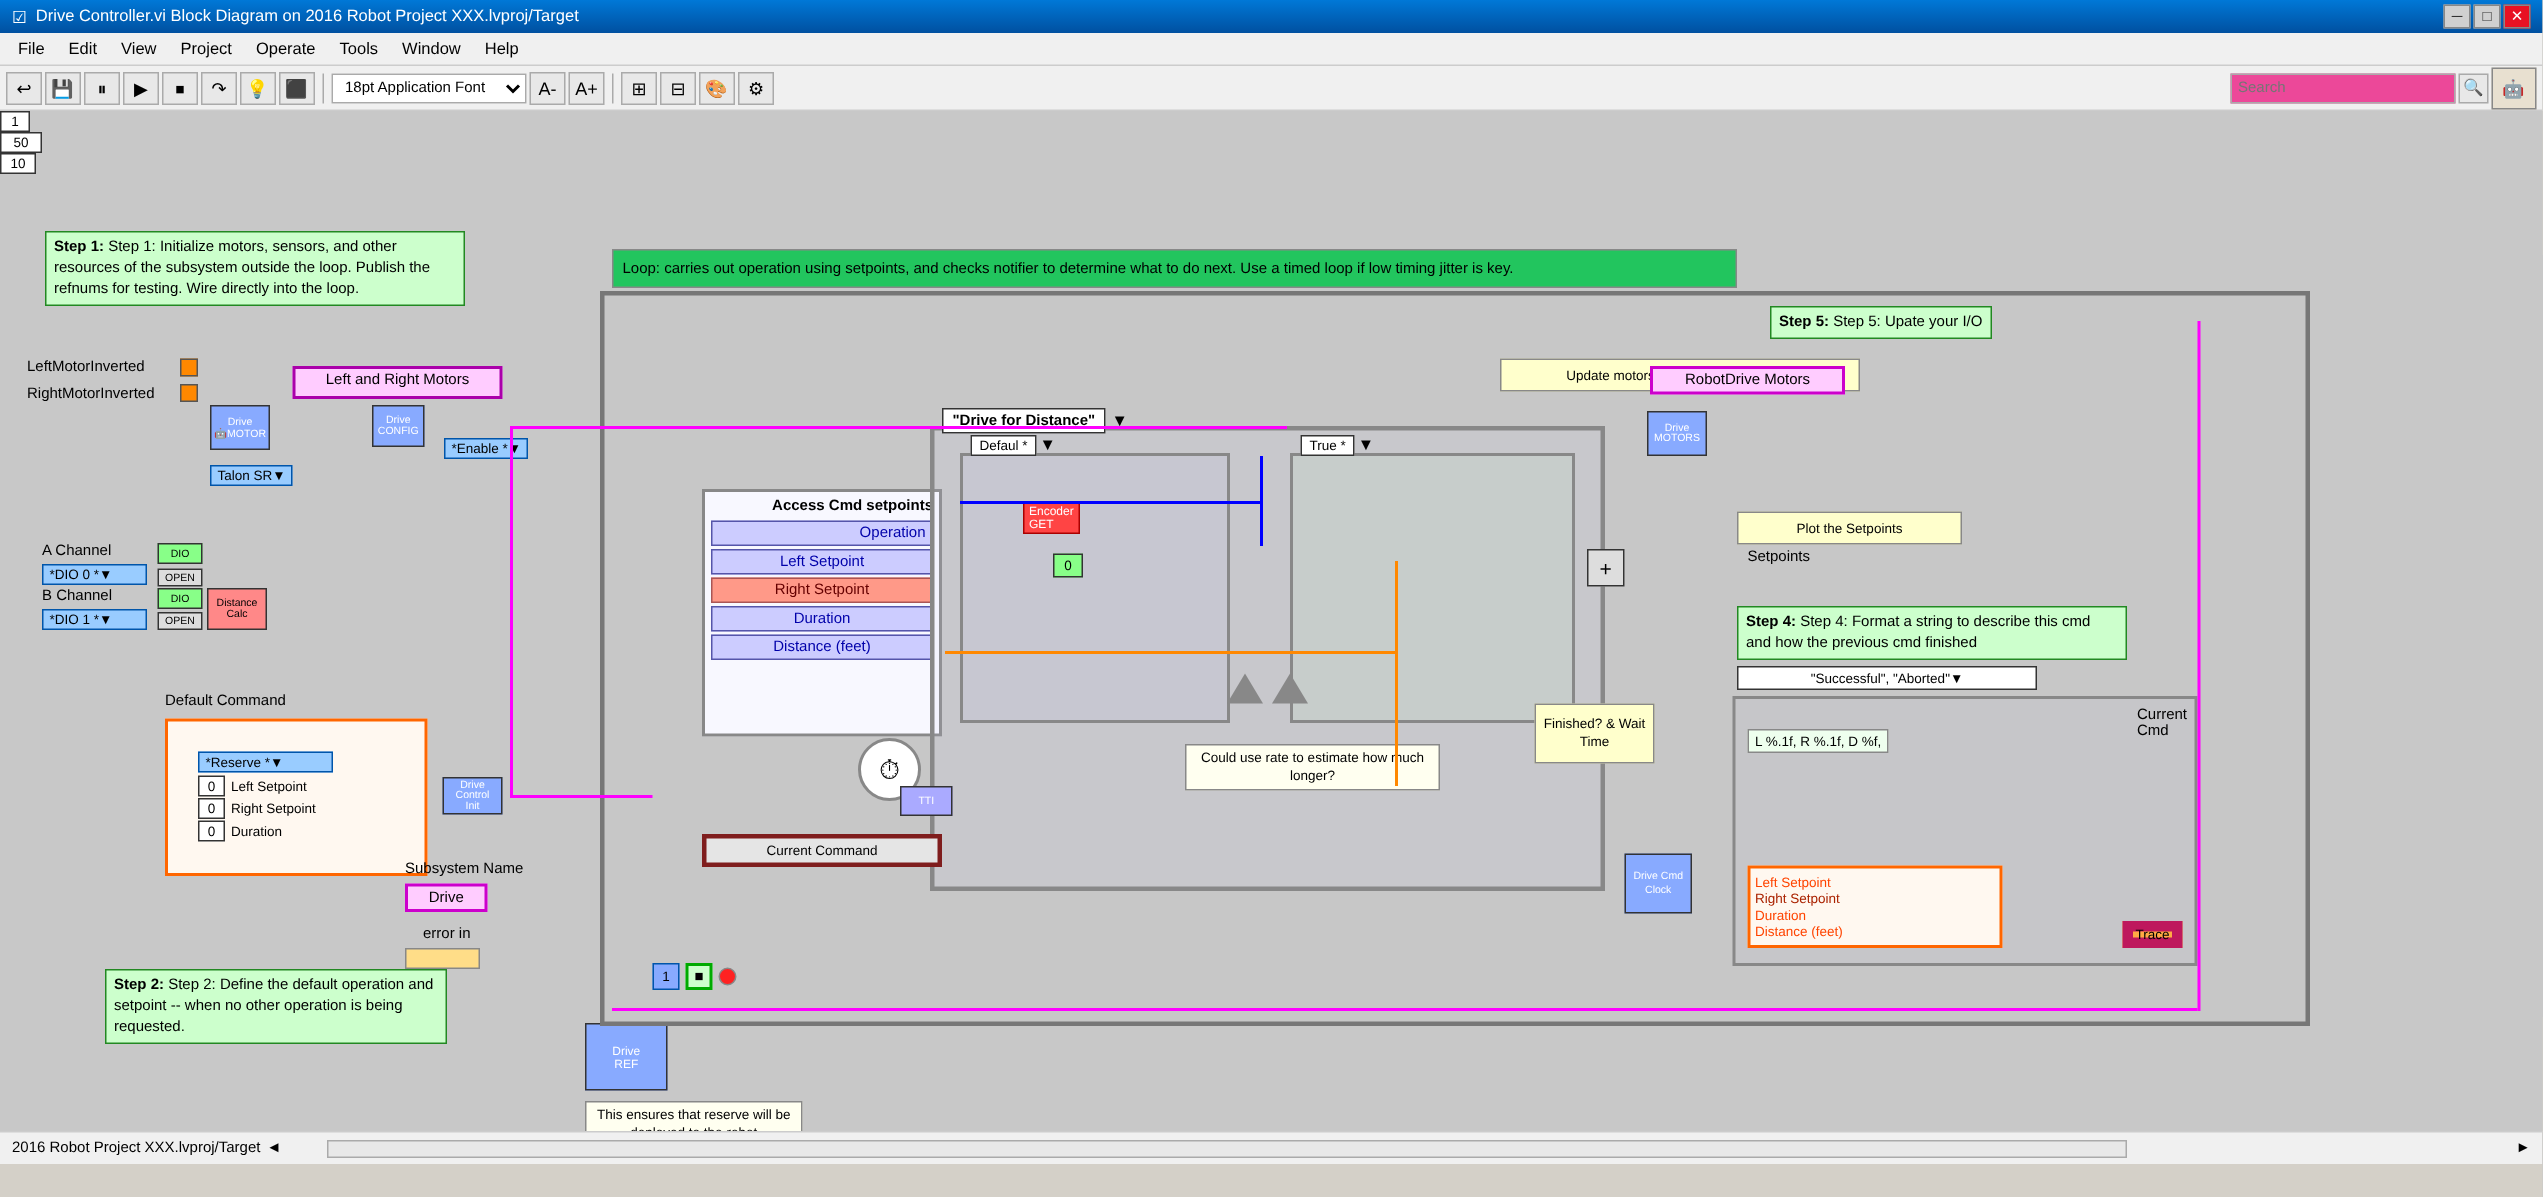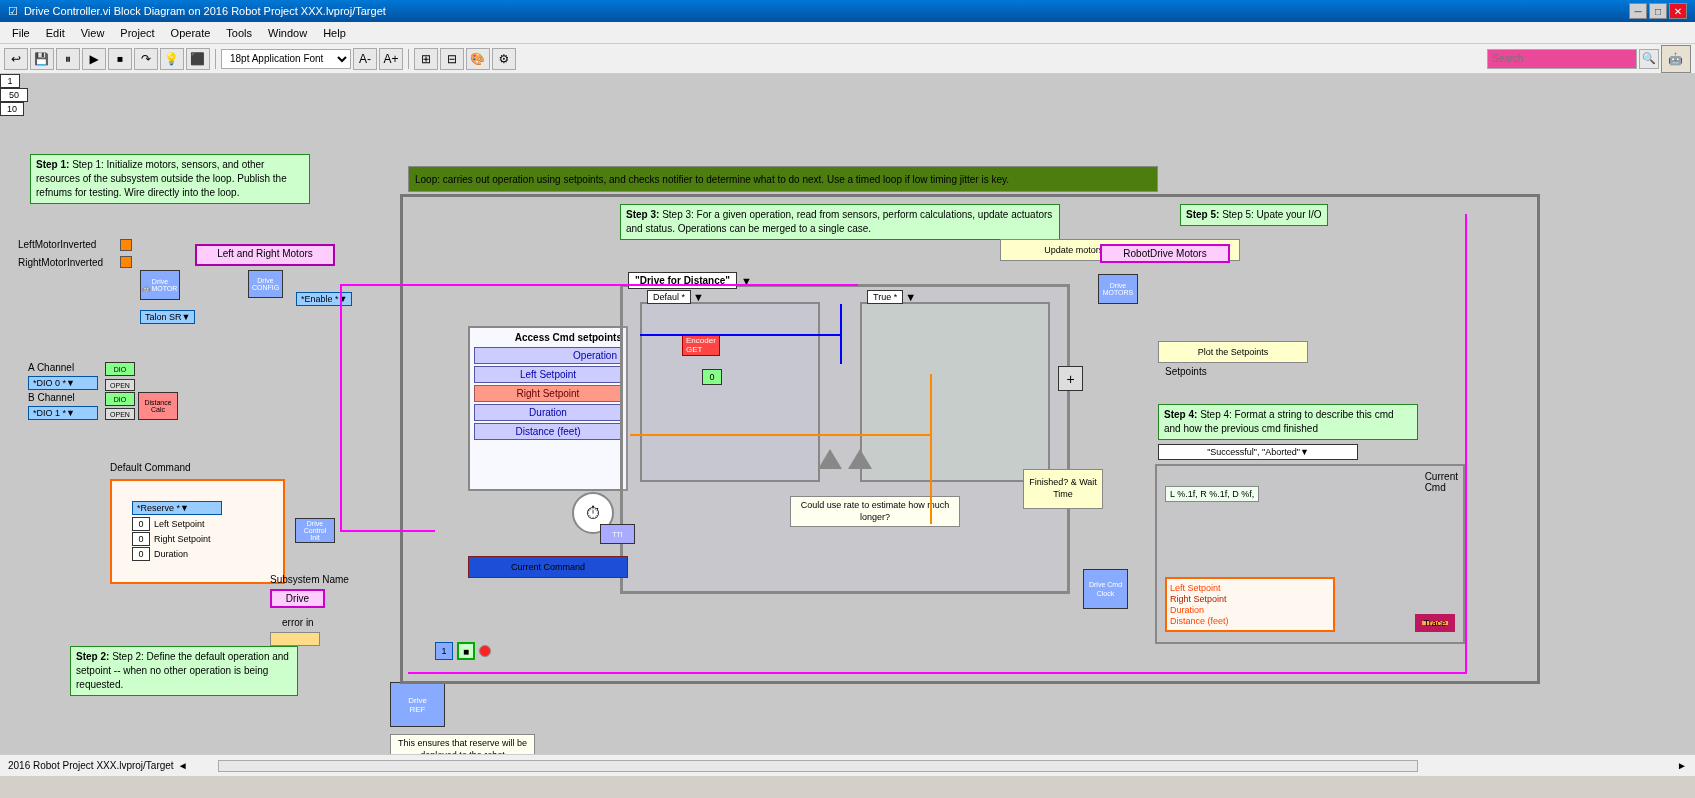--- a/index.html
+++ b/index.html
@@ -428,30 +428,24 @@
   </div>
 
   <div class="white-box" style="left:390px; top:660px; width:145px; background:#fffff0; border:1px solid #888; padding:3px; font-size:9px; line-height:1.3;">
     <span>This ensures that reserve will
 be deployed to the robot</span>
   </div>
 
   <div class="loop-border" style="left:400px; top:120px; width:1140px; height:490px; border:3px solid #777; background:rgba(200,200,200,0.05);">
   </div>
 
-  <div class="white-box" style="left:408px; top:92px; width:750px; height:26px; background:#4d7c0f; border:1px solid #888; display:flex; align-items:center; padding:0 6px; font-size:10px;">
+  <div class="white-box" style="left:408px; top:92px; width:750px; height:26px; background:#22c55e; border:1px solid #888; display:flex; align-items:center; padding:0 6px; font-size:10px;">
     <span>Loop: carries out operation using setpoints, and checks notifier to determine what to do next. Use a timed loop if low timing jitter is key.</span>
   </div>
 
-  <div class="green-comment" style="left:620px; top:130px; width:440px;">
-    <strong>Step 3:</strong>
-    <span>Step 3: For a given operation, read from sensors, perform calculations,
-update actuators and status.
-Operations can be merged to a single case.</span>
-  </div>
 
   <div style="position:absolute; left:468px; top:252px; width:160px; height:165px; border:2px solid #888; background:#f8f8ff; padding:4px;">
     <div style="text-align:right; font-size:10px; font-weight:bold; margin-bottom:4px;">Access Cmd setpoints</div>
     <div style="background:#ccccff; border:1px solid #5555aa; padding:2px 4px; font-size:10px; text-align:right; margin:2px 0; color:#0000aa;">Operation</div>
     <div style="background:#ccccff; border:1px solid #5555aa; padding:2px 4px; font-size:10px; text-align:center; margin:2px 0; color:#0000aa;">Left Setpoint</div>
     <div style="background:#ff9988; border:1px solid #aa5555; padding:2px 4px; font-size:10px; text-align:center; margin:2px 0; color:#660000;">Right Setpoint</div>
     <div style="background:#ccccff; border:1px solid #5555aa; padding:2px 4px; font-size:10px; text-align:center; margin:2px 0; color:#0000aa;">Duration</div>
     <div style="background:#ccccff; border:1px solid #5555aa; padding:2px 4px; font-size:10px; text-align:center; margin:2px 0; color:#0000aa;">Distance (feet)</div>
   </div>
 
@@ -564,21 +558,21 @@
       <span>Trace</span>
     </div>
   </div>
 
   <div class="small-icon" style="left:1083px; top:495px; width:45px; height:40px; background:#88aaff; font-size:7px; color:white; text-align:center; line-height:1.3;">
     <span>Drive
 Cmd
 Clock</span>
   </div>
 
-  <div class="white-box" style="left:468px; top:482px; width:160px; height:22px; background:#1d4ed8; border:1px solid #7f1d1d; display:flex; align-items:center; justify-content:center;">
+  <div class="white-box" style="left:468px; top:482px; width:160px; height:22px; background:#e5e5e5; border:3px solid #7f1d1d; display:flex; align-items:center; justify-content:center;">
     <span>Current Command</span>
   </div>
 
   <div style="position:absolute; left:435px; top:568px; display:flex; gap:4px;">
     <div class="num-box" style="width:18px; height:18px; background:#88aaff; border:1px solid #0055aa;">1</div>
     <div style="width:18px; height:18px; border:2px solid #00aa00; background:#ccffcc; display:flex; align-items:center; justify-content:center; font-size:10px;">■</div>
     <div class="round-led" style="position:relative; background:#ff2222; left:0; top:3px;"></div>
   </div>
 
   <div class="wire-h" style="left:340px; top:210px; width:80px;"></div>

